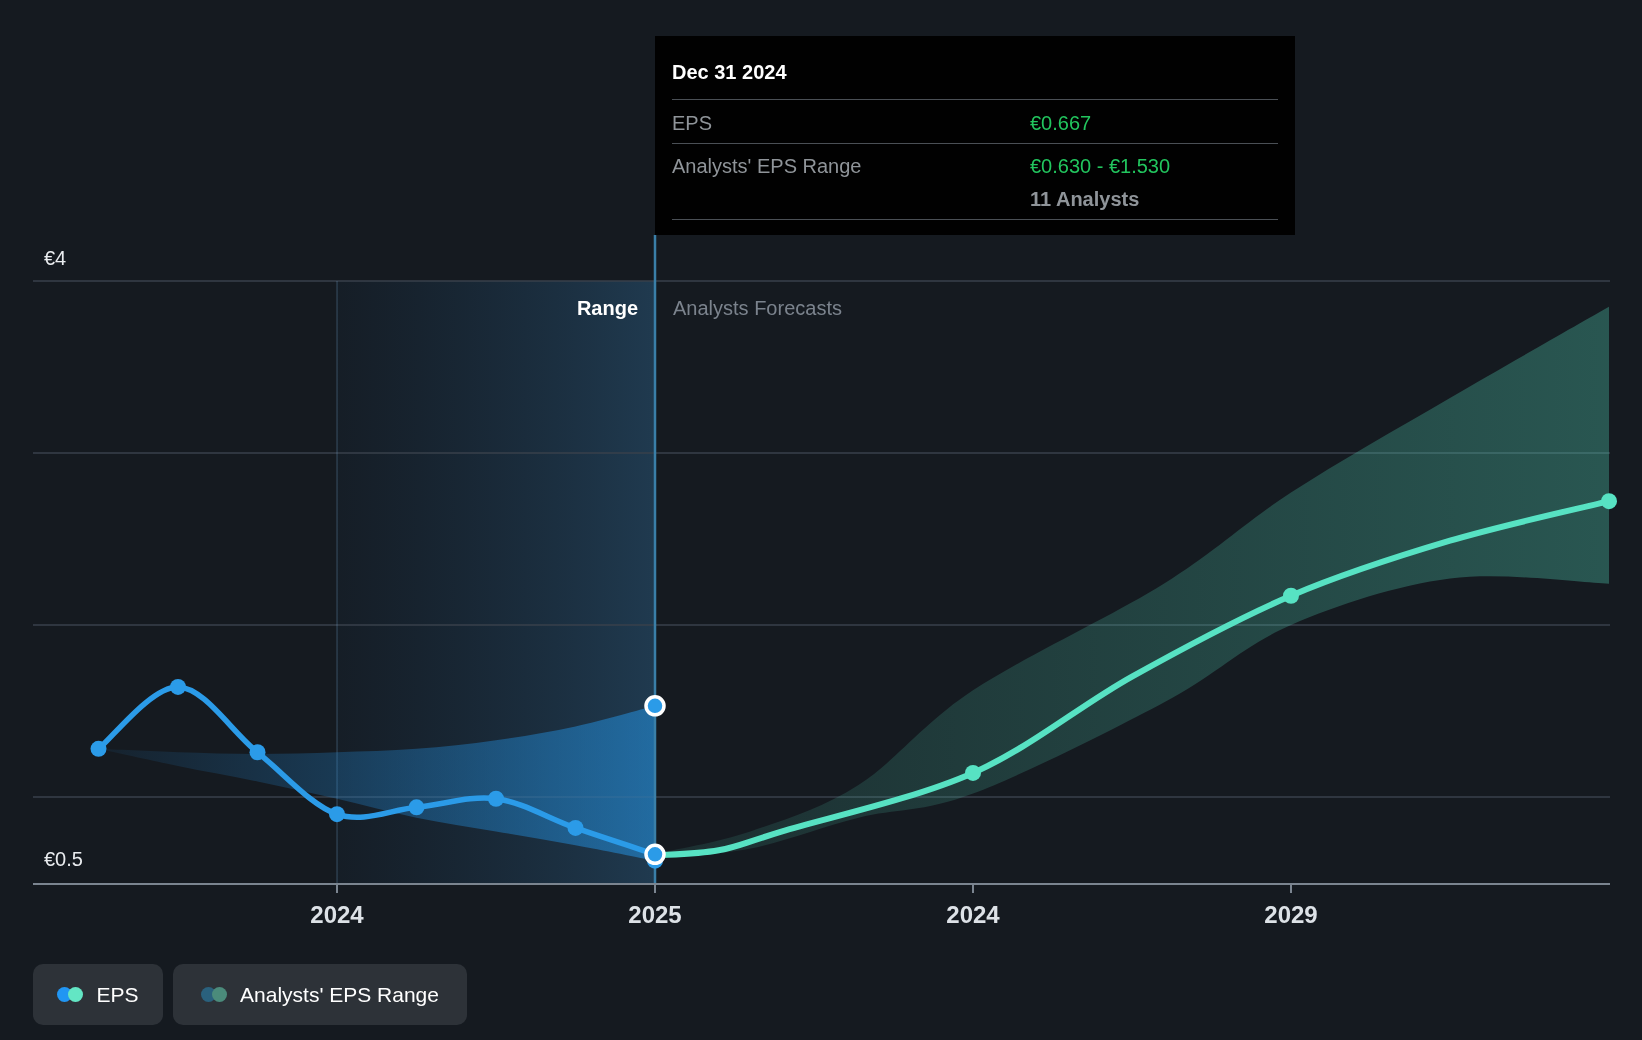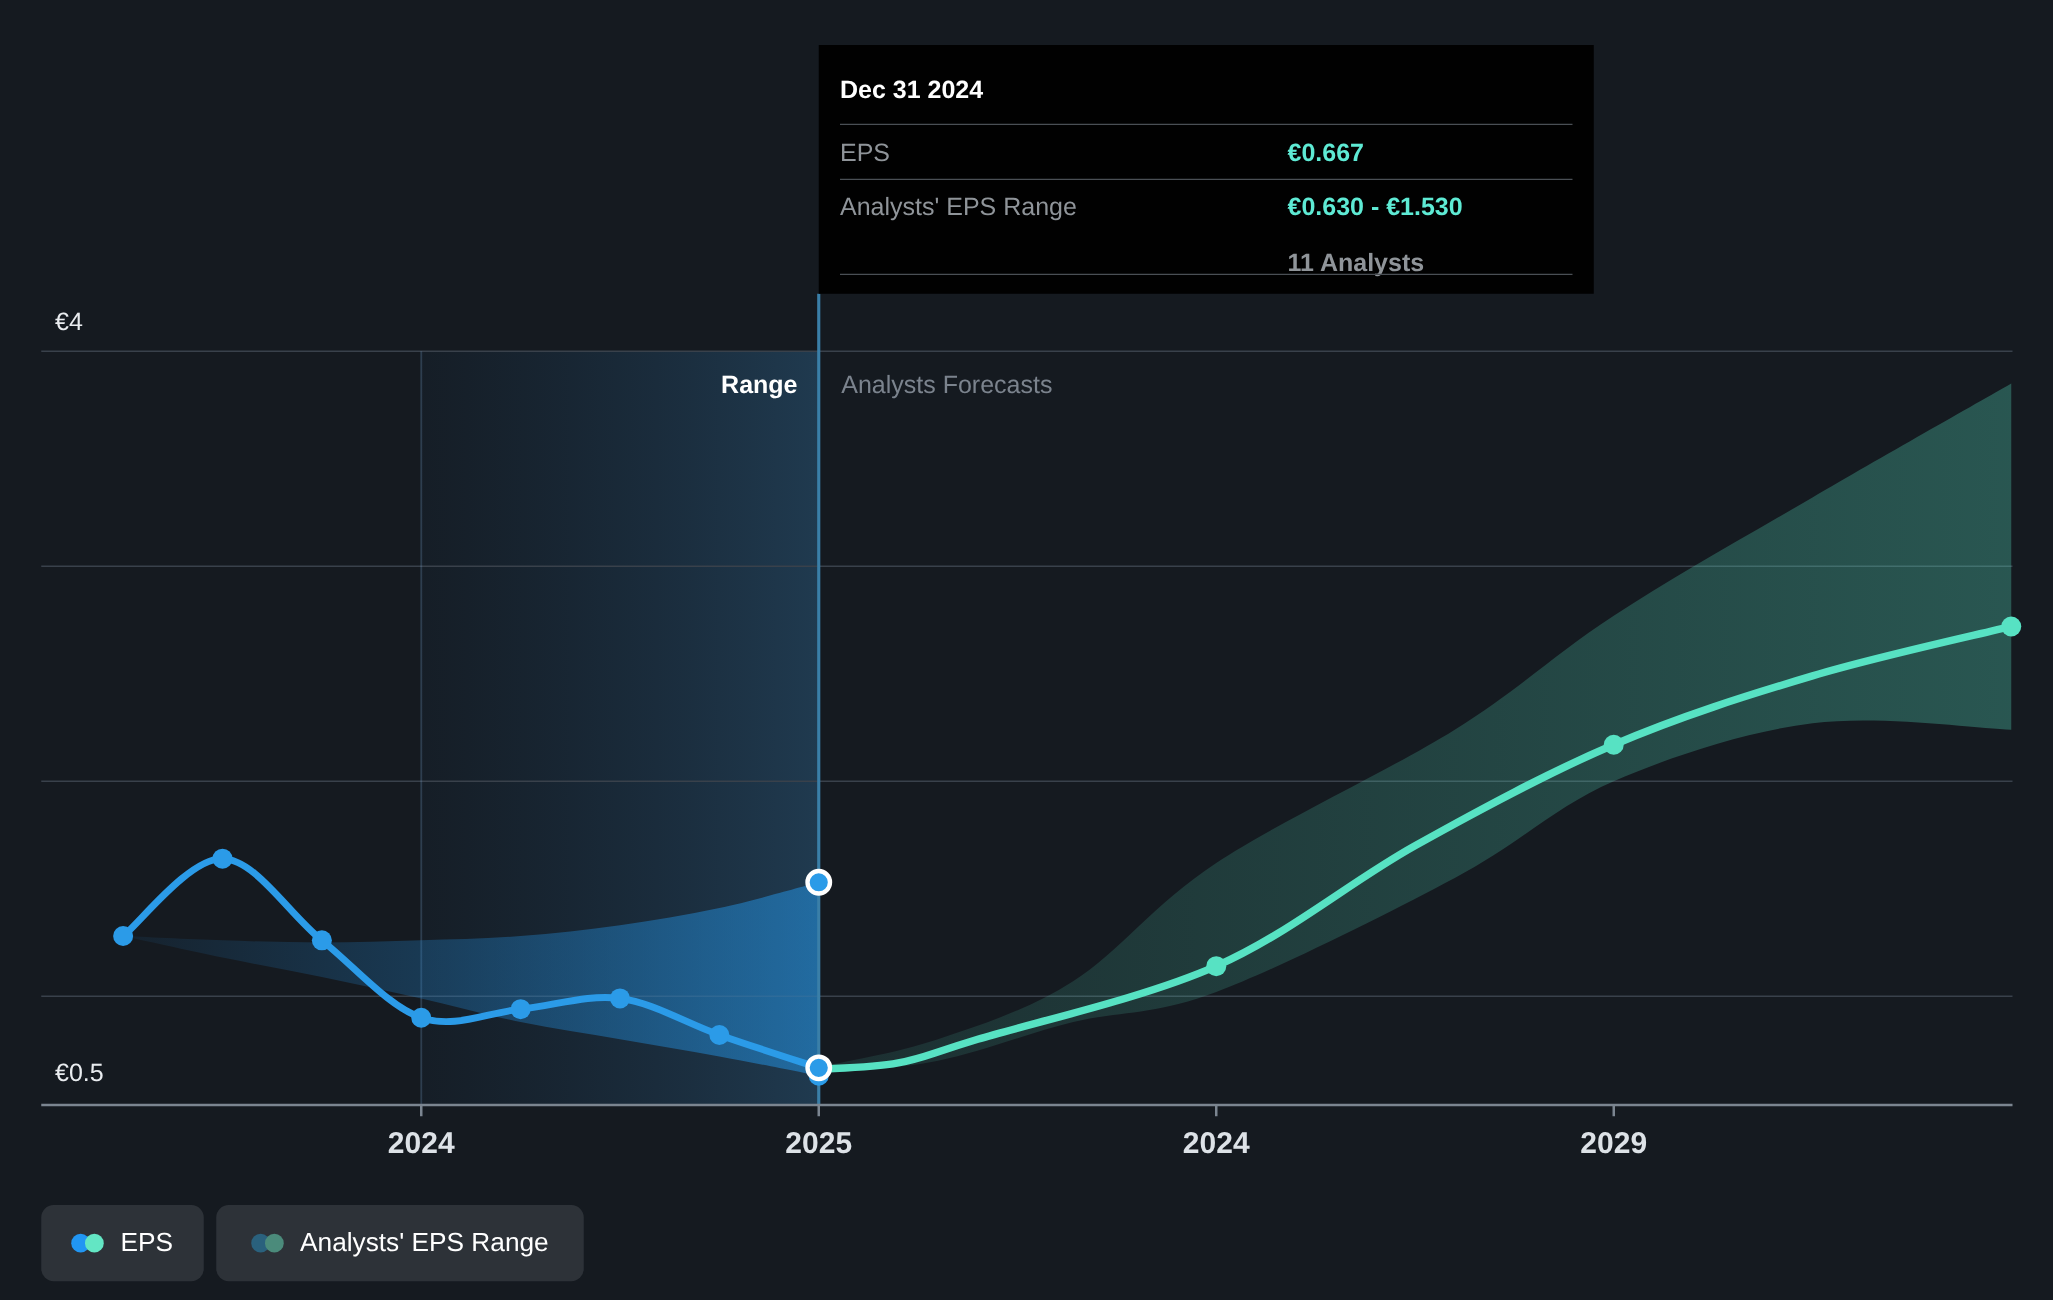--- a/index.html
+++ b/index.html
@@ -4,25 +4,25 @@
 <style>
   html,body{margin:0;padding:0;background:#151a20;}
   .stage{position:relative;width:1642px;height:1040px;background:#151a20;overflow:hidden;
          font-family:"Liberation Sans",sans-serif;}
   #chart-svg{position:absolute;left:0;top:0;}
   .ylab{position:absolute;color:#e9ecef;font-size:20px;font-weight:500;}
   .xtick{position:absolute;width:100px;text-align:center;color:#dde2e7;font-size:24px;font-weight:600;}
   .phase-label{position:absolute;font-size:20px;top:297px;}
   #actual-label{left:480px;width:158px;text-align:right;color:#ffffff;font-weight:700;}
   #forecast-label{left:673px;color:#7b838d;font-weight:500;}
-  .tooltip{position:absolute;left:655px;top:36px;width:620px;height:199px;background:#010101;}
+  .tooltip{position:absolute;left:655px;top:36px;width:620px;height:199px;background:#010101;padding-left:20px;}
   .tooltip .tt-title{position:absolute;left:17px;top:25px;color:#ffffff;font-size:20px;font-weight:700;}
   .tooltip .tt-hr{position:absolute;left:17px;right:17px;height:1px;background:#4a4f55;}
   .tooltip .tt-label{position:absolute;left:17px;color:#8f9499;font-size:20px;}
-  .tooltip .tt-value{position:absolute;left:375px;font-size:20px;font-weight:700;color:#5eead4;}
+  .tooltip .tt-value{position:absolute;left:375px;font-size:20px;font-weight:400;color:#22c55e;}
   .tooltip .tt-note{position:absolute;left:375px;color:#8f9499;font-size:20px;font-weight:600;}
   .legend{position:absolute;left:0;top:964px;}
   .pill{position:absolute;height:61px;background:#2d3238;border-radius:10px;display:flex;
         align-items:center;justify-content:center;gap:13px;cursor:pointer;}
   #pill-eps{left:33px;width:130px;}
   #pill-range{left:173px;width:294px;}
   .pill .lbl{color:#ffffff;font-size:21px;}
   .dots{position:relative;width:26px;height:15px;}
   .dots span{position:absolute;top:0;width:15px;height:15px;border-radius:50%;}
   .dots .d1{left:0;}
@@ -91,21 +91,21 @@
   <div class="phase-label" id="forecast-label">Analysts Forecasts</div>
 
   <div class="tooltip">
     <div class="tt-title">Dec 31 2024</div>
     <div class="tt-hr" style="top:63px;"></div>
     <div class="tt-label" style="top:76px;">EPS</div>
     <div class="tt-value" style="top:76px;">€0.667</div>
     <div class="tt-hr" style="top:107px;"></div>
     <div class="tt-label" style="top:119px;">Analysts' EPS Range</div>
     <div class="tt-value" style="top:119px;text-align:right;">€0.630 - €1.530</div>
-    <div class="tt-note" style="top:164px;">11 Analysts</div>
+    <div class="tt-note" style="top:152px;">11 Analysts</div>
     <div class="tt-hr" style="top:183px;"></div>
   </div>
 
   <div class="legend">
     <div class="pill" id="pill-eps">
       <span class="dots">
         <span class="d1" id="eps-d1" style="background: rgb(33, 150, 243);"></span>
           <span class="d2" id="eps-d2" style="background: rgb(99, 230, 196);"></span>
       </span>
       <span class="lbl">EPS</span>

